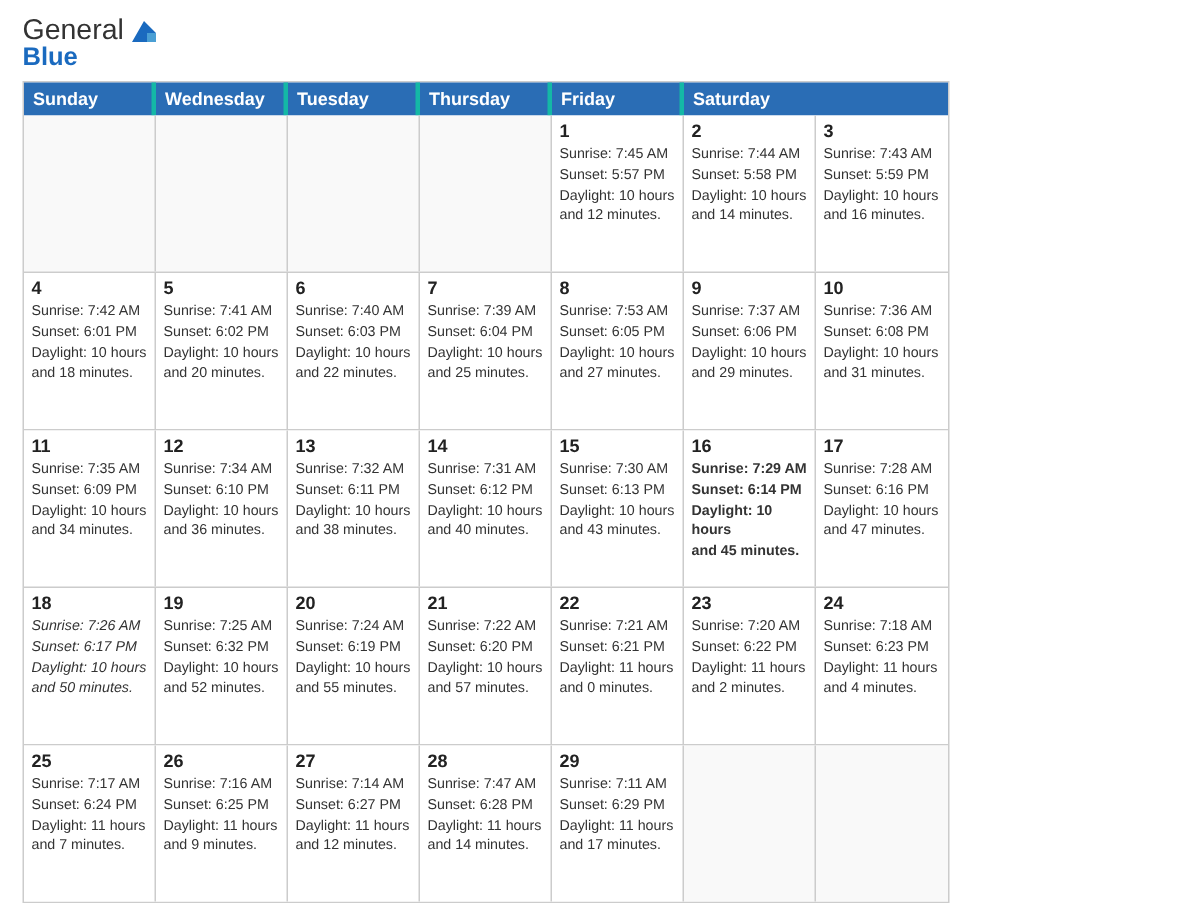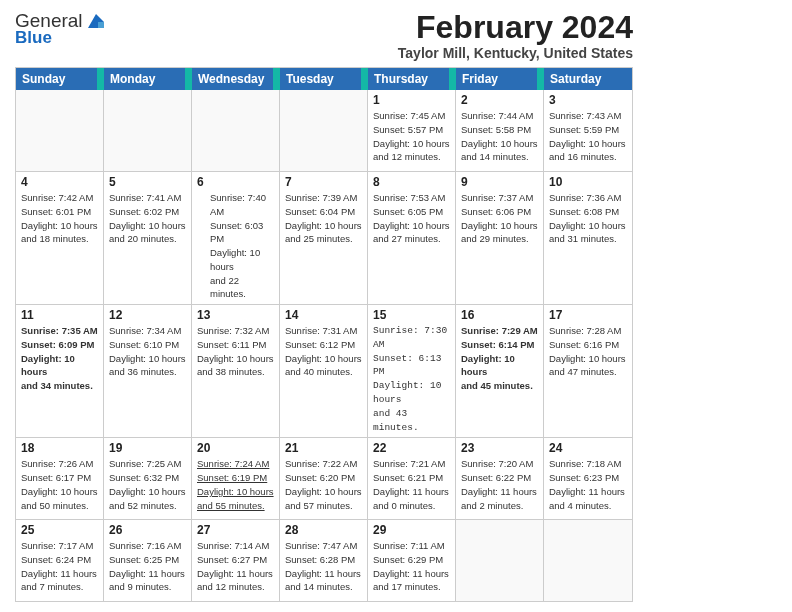--- a/index.html
+++ b/index.html
@@ -52,21 +52,21 @@
       display: grid;
       grid-template-columns: repeat(7, 1fr);
       background: #2a6db5;
     }
     .day-header {
       color: white;
       font-size: 12px;
       font-weight: bold;
       padding: 4px 6px;
       text-align: left;
-      border-right: 7px solid #14b8a6;
+      border-right: 3px solid #14b8a6;
     }
     .day-header:last-child { border-right: none; }
     .calendar-body {
       display: flex;
       flex-direction: column;
       flex: 1;
     }
     .week-row {
       display: grid;
       grid-template-columns: repeat(7, 1fr);
@@ -106,30 +106,25 @@
     <div class="logo">
       <div style="display:flex;align-items:center;">
         <span style="font-size:19px;color:#333;font-weight:normal;">General</span>
         <svg width="22" height="18" viewBox="0 0 22 18" style="margin:0 1px;">
           <polygon points="4,16 12,2 20,10 14,10 14,16" fill="#1a6abf"></polygon>
           <polygon points="14,10 20,10 20,16 14,16" fill="#4a9fd4"></polygon>
         </svg>
       </div>
       <span style="font-size:17px;color:#1a6abf;font-weight:bold;margin-top:-4px;">Blue</span>
     </div>
-    <div class="title-block">
-      <div class="month-title">February 2024</div>
-      <div class="location-title">Taylor Mill, Kentucky, United States</div>
-    </div>
   </div>
 
   <div class="calendar">
     <div class="day-headers">
     <div class="day-header">Sunday</div>
-        <div class="day-header">Monday</div>
         <div class="day-header">Wednesday</div>
         <div class="day-header">Tuesday</div>
         <div class="day-header">Thursday</div>
         <div class="day-header">Friday</div>
         <div class="day-header">Saturday</div>
       </div>
     <div class="calendar-body">
     <div class="week-row">
           <div class="day-cell empty"></div>
           <div class="day-cell empty"></div>
@@ -167,21 +162,21 @@
           </div>
           <div class="day-cell">
             <span class="day-number">5</span>
             <div class="day-info" style="white-space: pre-line;">Sunrise: 7:41 AM
 Sunset: 6:02 PM
 Daylight: 10 hours
 and 20 minutes.</div>
           </div>
           <div class="day-cell">
             <span class="day-number">6</span>
-            <div class="day-info" style="white-space: pre-line; margin-left: 13px;">Sunrise: 7:40 AM
+            <div class="day-info" style="white-space: pre-line;">Sunrise: 7:40 AM
 Sunset: 6:03 PM
 Daylight: 10 hours
 and 22 minutes.</div>
           </div>
           <div class="day-cell">
             <span class="day-number">7</span>
             <div class="day-info" style="white-space: pre-line;">Sunrise: 7:39 AM
 Sunset: 6:04 PM
 Daylight: 10 hours
 and 25 minutes.</div>
@@ -204,21 +199,21 @@
             <span class="day-number">10</span>
             <div class="day-info" style="white-space: pre-line;">Sunrise: 7:36 AM
 Sunset: 6:08 PM
 Daylight: 10 hours
 and 31 minutes.</div>
           </div>
         </div>
         <div class="week-row">
           <div class="day-cell">
             <span class="day-number">11</span>
-            <div class="day-info" style="white-space: pre-line; font-weight: bold;">Sunrise: 7:35 AM
+            <div class="day-info" style="white-space: pre-line;">Sunrise: 7:35 AM
 Sunset: 6:09 PM
 Daylight: 10 hours
 and 34 minutes.</div>
           </div>
           <div class="day-cell">
             <span class="day-number">12</span>
             <div class="day-info" style="white-space: pre-line;">Sunrise: 7:34 AM
 Sunset: 6:10 PM
 Daylight: 10 hours
 and 36 minutes.</div>
@@ -232,21 +227,21 @@
           </div>
           <div class="day-cell">
             <span class="day-number">14</span>
             <div class="day-info" style="white-space: pre-line;">Sunrise: 7:31 AM
 Sunset: 6:12 PM
 Daylight: 10 hours
 and 40 minutes.</div>
           </div>
           <div class="day-cell">
             <span class="day-number">15</span>
-            <div class="day-info" style="white-space: pre-line; font-family: Liberation Mono, monospace;">Sunrise: 7:30 AM
+            <div class="day-info" style="white-space: pre-line;">Sunrise: 7:30 AM
 Sunset: 6:13 PM
 Daylight: 10 hours
 and 43 minutes.</div>
           </div>
           <div class="day-cell">
             <span class="day-number">16</span>
             <div class="day-info" style="white-space: pre-line; font-weight: bold;">Sunrise: 7:29 AM
 Sunset: 6:14 PM
 Daylight: 10 hours
 and 45 minutes.</div>
@@ -255,35 +250,35 @@
             <span class="day-number">17</span>
             <div class="day-info" style="white-space: pre-line;">Sunrise: 7:28 AM
 Sunset: 6:16 PM
 Daylight: 10 hours
 and 47 minutes.</div>
           </div>
         </div>
         <div class="week-row">
           <div class="day-cell">
             <span class="day-number">18</span>
-            <div class="day-info" style="white-space: pre-line;">Sunrise: 7:26 AM
+            <div class="day-info" style="white-space: pre-line; font-style: italic;">Sunrise: 7:26 AM
 Sunset: 6:17 PM
 Daylight: 10 hours
 and 50 minutes.</div>
           </div>
           <div class="day-cell">
             <span class="day-number">19</span>
             <div class="day-info" style="white-space: pre-line;">Sunrise: 7:25 AM
 Sunset: 6:32 PM
 Daylight: 10 hours
 and 52 minutes.</div>
           </div>
           <div class="day-cell">
             <span class="day-number">20</span>
-            <div class="day-info" style="white-space: pre-line; text-decoration: underline;">Sunrise: 7:24 AM
+            <div class="day-info" style="white-space: pre-line;">Sunrise: 7:24 AM
 Sunset: 6:19 PM
 Daylight: 10 hours
 and 55 minutes.</div>
           </div>
           <div class="day-cell">
             <span class="day-number">21</span>
             <div class="day-info" style="white-space: pre-line;">Sunrise: 7:22 AM
 Sunset: 6:20 PM
 Daylight: 10 hours
 and 57 minutes.</div>

